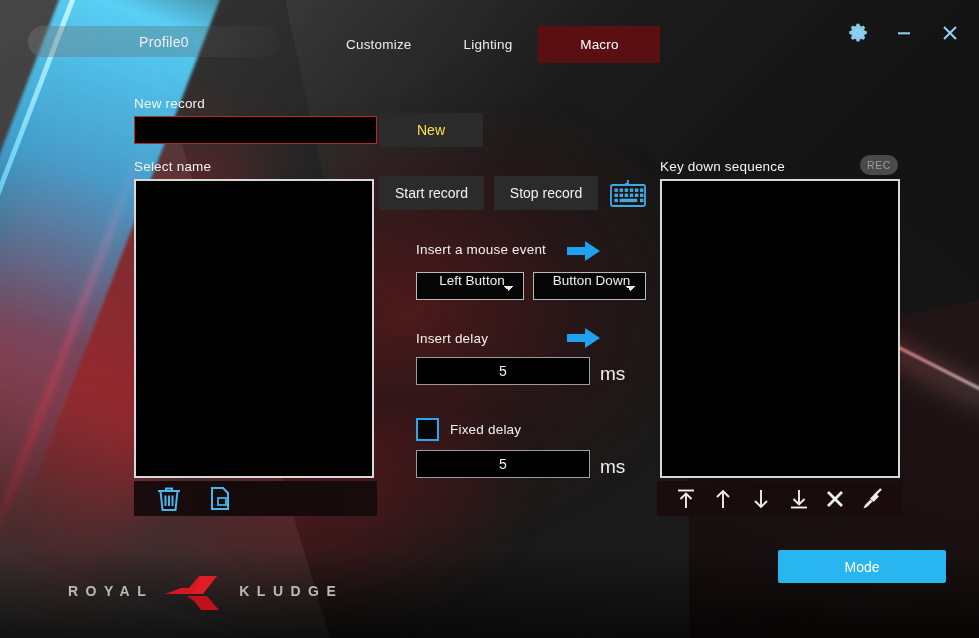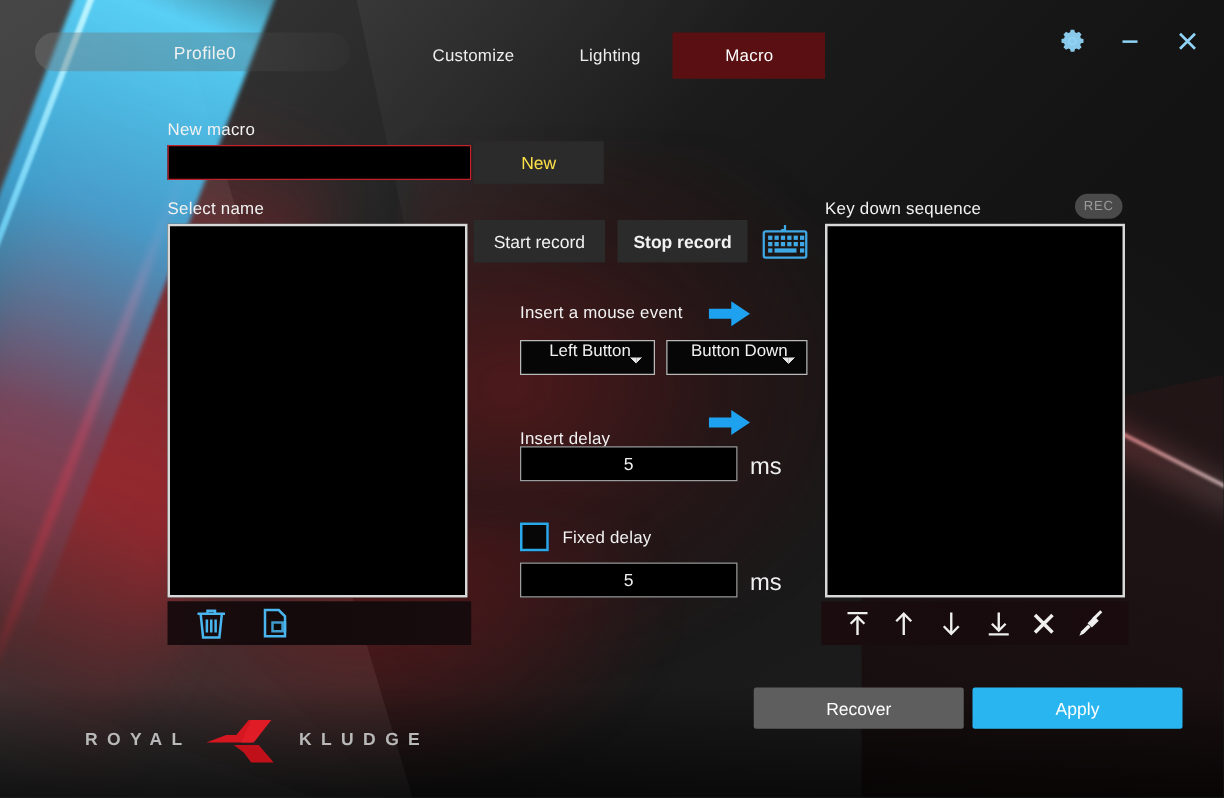--- a/index.html
+++ b/index.html
@@ -156,21 +156,21 @@
     display:flex; align-items:center; gap:26px; padding-left:22px;
   }
   .ticon { color:#49b6ef; display:flex; align-items:center; cursor:pointer; }
 
   
   .btn-rec {
     position:absolute; height:34px; background:#2b2b2b; border:none;
     color:#f2f2f2; font-size:14px; font-family:"Liberation Sans",sans-serif; cursor:pointer;
   }
   #startRecord { left:379px; top:176px; width:105px; }
-  #stopRecord  { left:494px; top:176px; width:104px;font-weight:bold; }
+  #stopRecord  { left:494px; top:176px; width:104px; }
   .kb-icon { position:absolute; left:609px; top:179px; color:#3fa9e6; cursor:pointer; }
 
   .arrow-blue { position:absolute; color:#1ea2ef; }
 
   .sel {
     position:absolute; height:28px; background:#060606;
     border:1px solid #b9b9b9; color:#f0f0f0; font-size:13.5px;
     font-family:"Liberation Sans",sans-serif;
     padding:0 4px 12px 8px; cursor:pointer; outline:none;
     -webkit-appearance:none; appearance:none;
@@ -287,21 +287,21 @@
         </svg>
       </div>
       <div class="wc">
         <svg width="20" height="20" viewBox="0 0 20 20">
           <path d="M4 4 L16 16 M16 4 L4 16" stroke="#8fd4f7" stroke-width="2.1" fill="none"></path>
         </svg>
       </div>
     </div>
   </div>
 
-  <div class="lbl" style="left:134px; top:96px;">New macro</div>
+  <div class="lbl" style="left:134px; top:96px;">New record</div>
 
   <input class="macro-name-input" type="text" placeholder="" style="">
 
   <button class="btn-new">New</button>
 
   <div class="lbl" style="left:134px; top:159px;">Select name</div>
 
   <div class="listbox"></div>
 
   <div class="list-toolbar">
@@ -352,21 +352,21 @@
   <div class="lbl" style="left:416px; top:242px;">Insert a mouse event</div>
   <div class="arrow-blue" style="left:567px; top:240px;">
     <svg width="34" height="22" viewBox="0 0 34 22" fill="#1ea2ef">
       <path d="M0 7 h18 V1 l15 10 -15 10 V15 H0 z"></path>
     </svg>
   </div>
 
   <select class="sel" id="mouseBtnSel"><option value="Left Button">Left Button</option><option value="Right Button">Right Button</option><option value="Middle Button">Middle Button</option></select>
   <select class="sel" id="mouseActSel"><option value="Button Down">Button Down</option><option value="Button Up">Button Up</option></select>
 
-  <div class="lbl" style="left:416px; top:331px;margin-top:12px;">Insert delay</div>
+  <div class="lbl" style="left:416px; top:331px;">Insert delay</div>
   <div class="arrow-blue" style="left:567px; top:327px;">
     <svg width="34" height="22" viewBox="0 0 34 22" fill="#1ea2ef">
       <path d="M0 7 h18 V1 l15 10 -15 10 V15 H0 z"></path>
     </svg>
   </div>
 
   <input class="num-input" id="delayInput" type="text" value="5" style="">
   <div class="unit" style="left:600px; top:363px;">ms</div>
 
   <input class="chk" type="checkbox" style="">
@@ -414,22 +414,21 @@
     </div>
     <div class="ticon">
       <svg width="26" height="24" viewBox="0 0 26 24" fill="none" stroke="#efefef" stroke-width="1.7">
         <path d="M21 2 L14.5 8.5" stroke-width="2.4"></path>
         <path d="M15.5 6 L19 9.5 L13.5 15 L10 11.5 z" fill="#efefef" stroke="none"></path>
         <path d="M10.5 12.5 L5 18 L3.5 21.5 L7 20 L12.5 14.5" fill="#efefef" stroke="none"></path>
       </svg>
     </div>
   </div>
 
-  <button class="btn-foot" id="recoverBtn">Recover</button>
-  <button class="btn-foot" id="applyBtn">Apply</button>
+  <button class="btn-foot" id="applyBtn">Mode</button>
 
   <div class="logo">
     <span class="logo-txt">ROYAL</span>
     <span class="logo-mark">
       <svg width="70" height="50" viewBox="0 0 70 50">
         <path d="M4 28 L40 28 L56 10 L38 10 L28 22 L20 22 Z" fill="#d51721"></path>
         <path d="M26 30 L46 30 L58 44 L40 44 L34 36 Z" fill="#c01019"></path>
         <path d="M40 10 L56 10 L42 28 L32 28 Z" fill="#e01c26"></path>
       </svg>
     </span>

